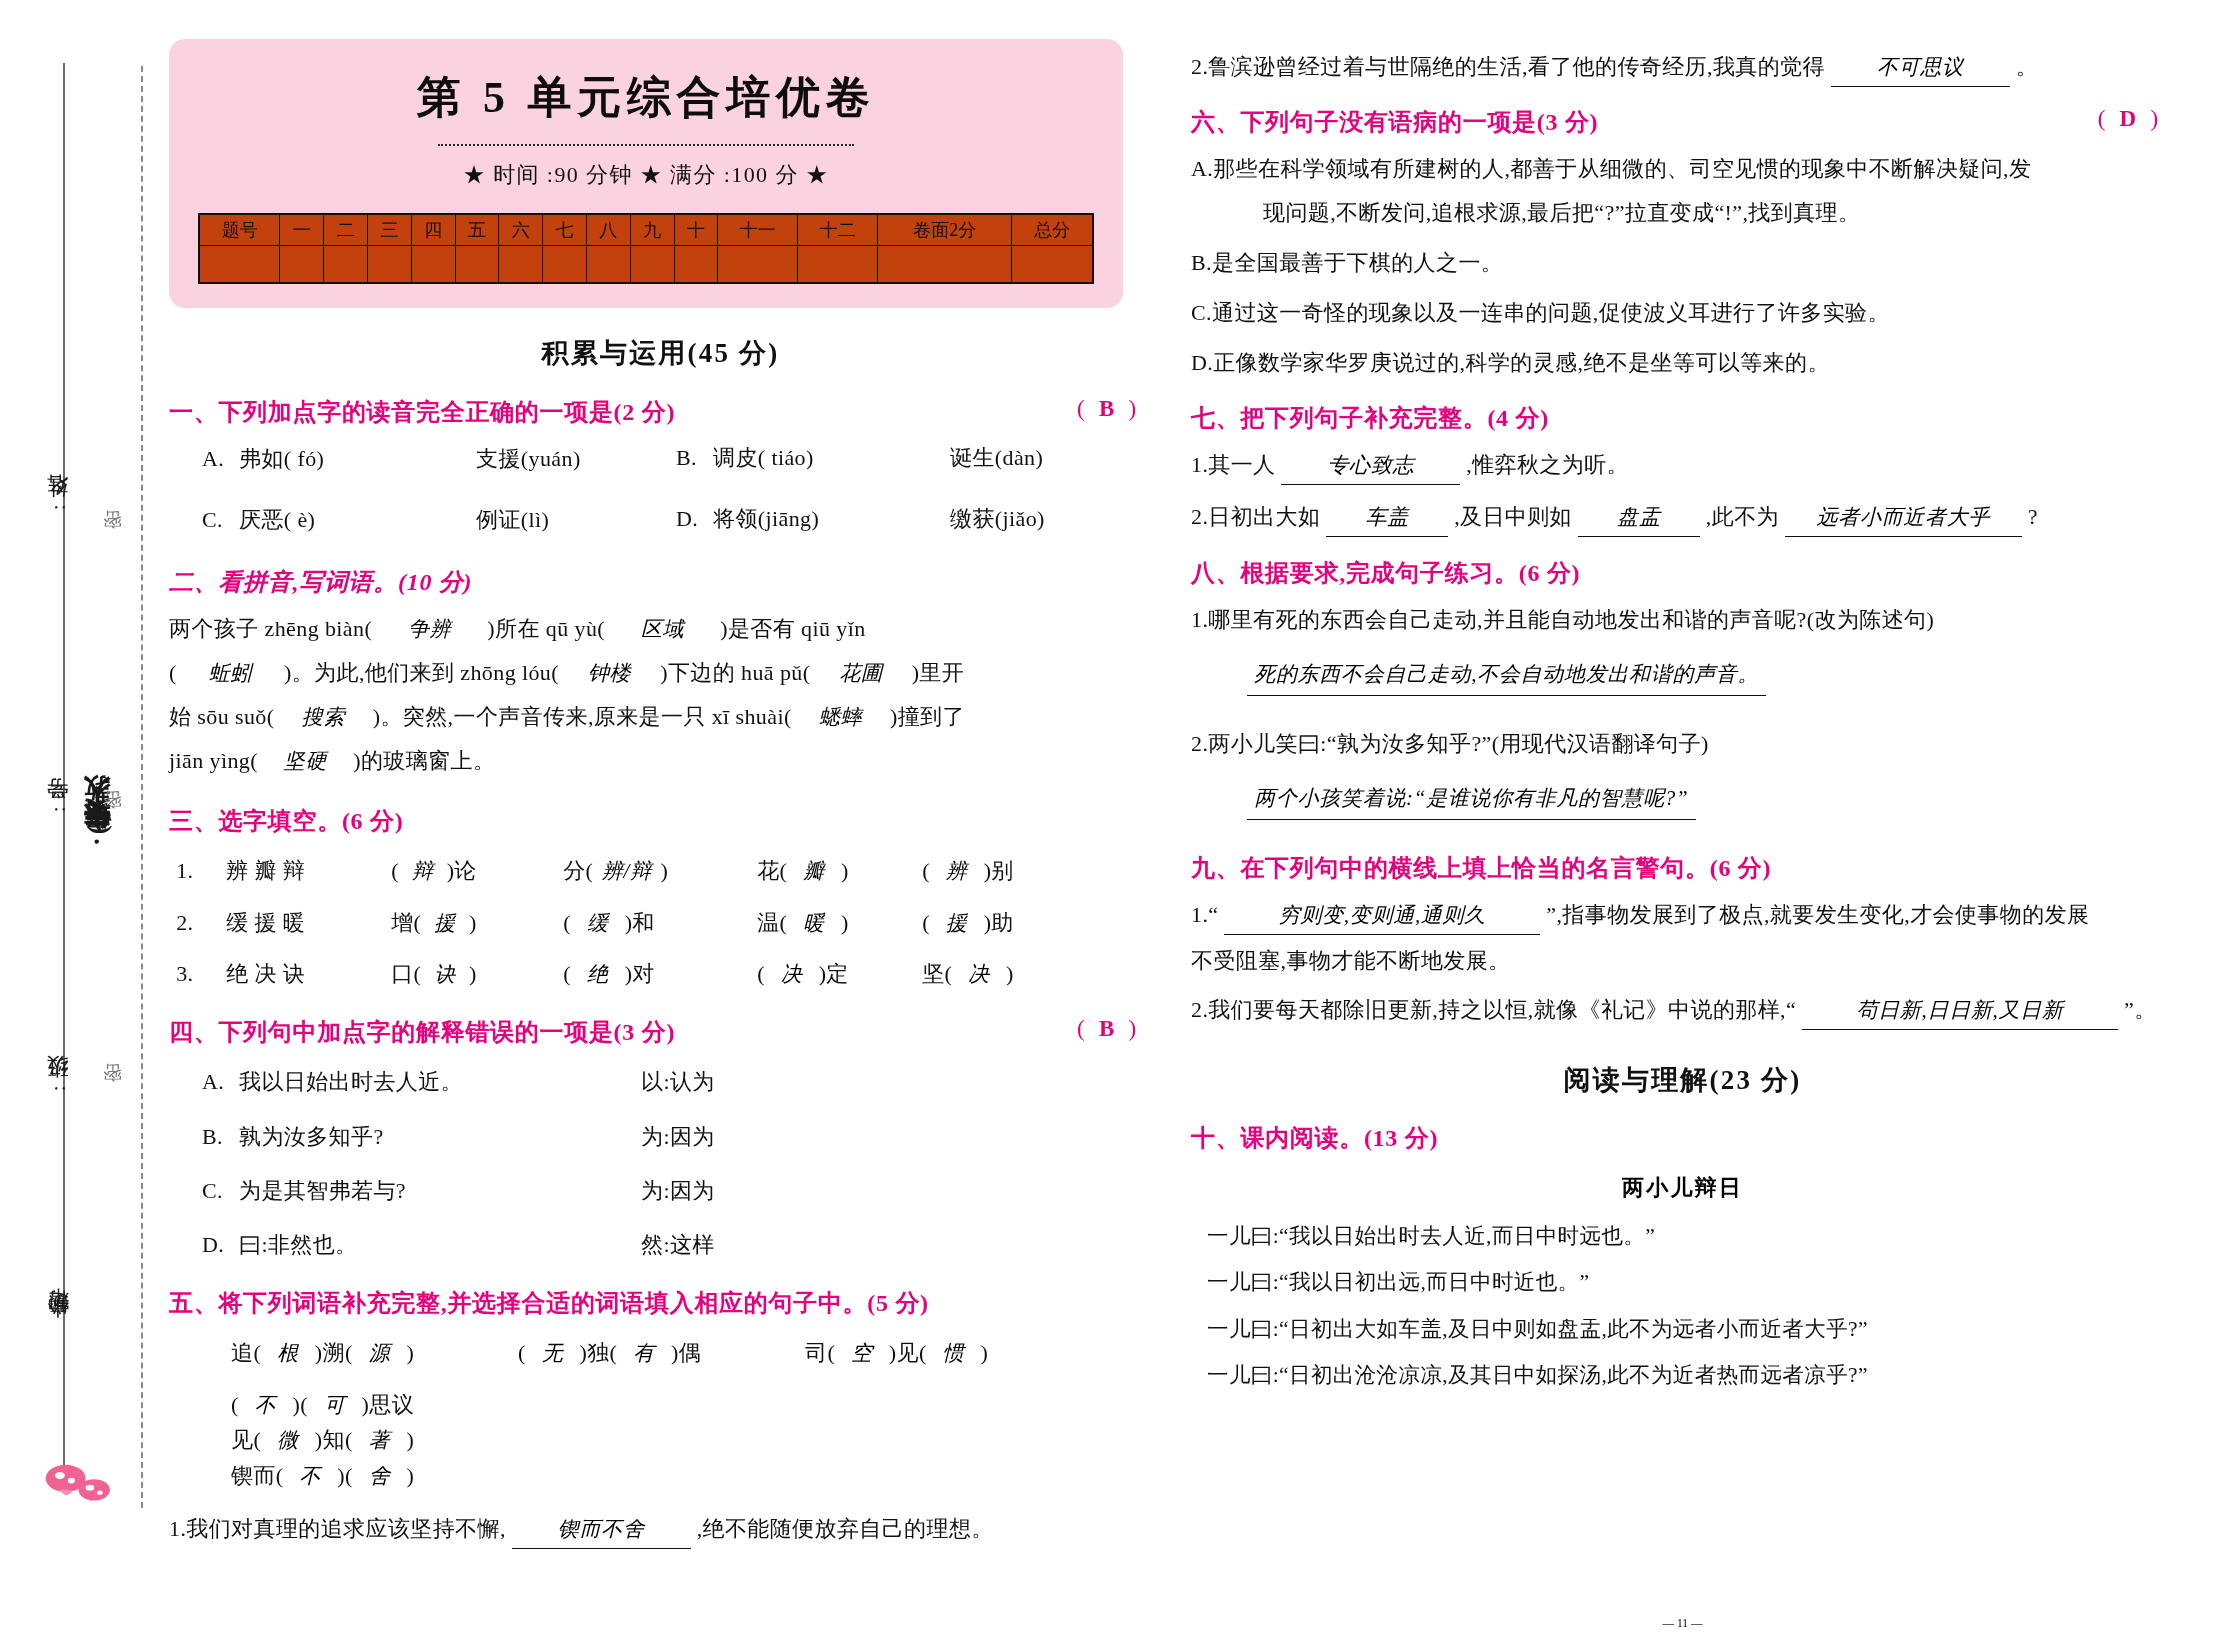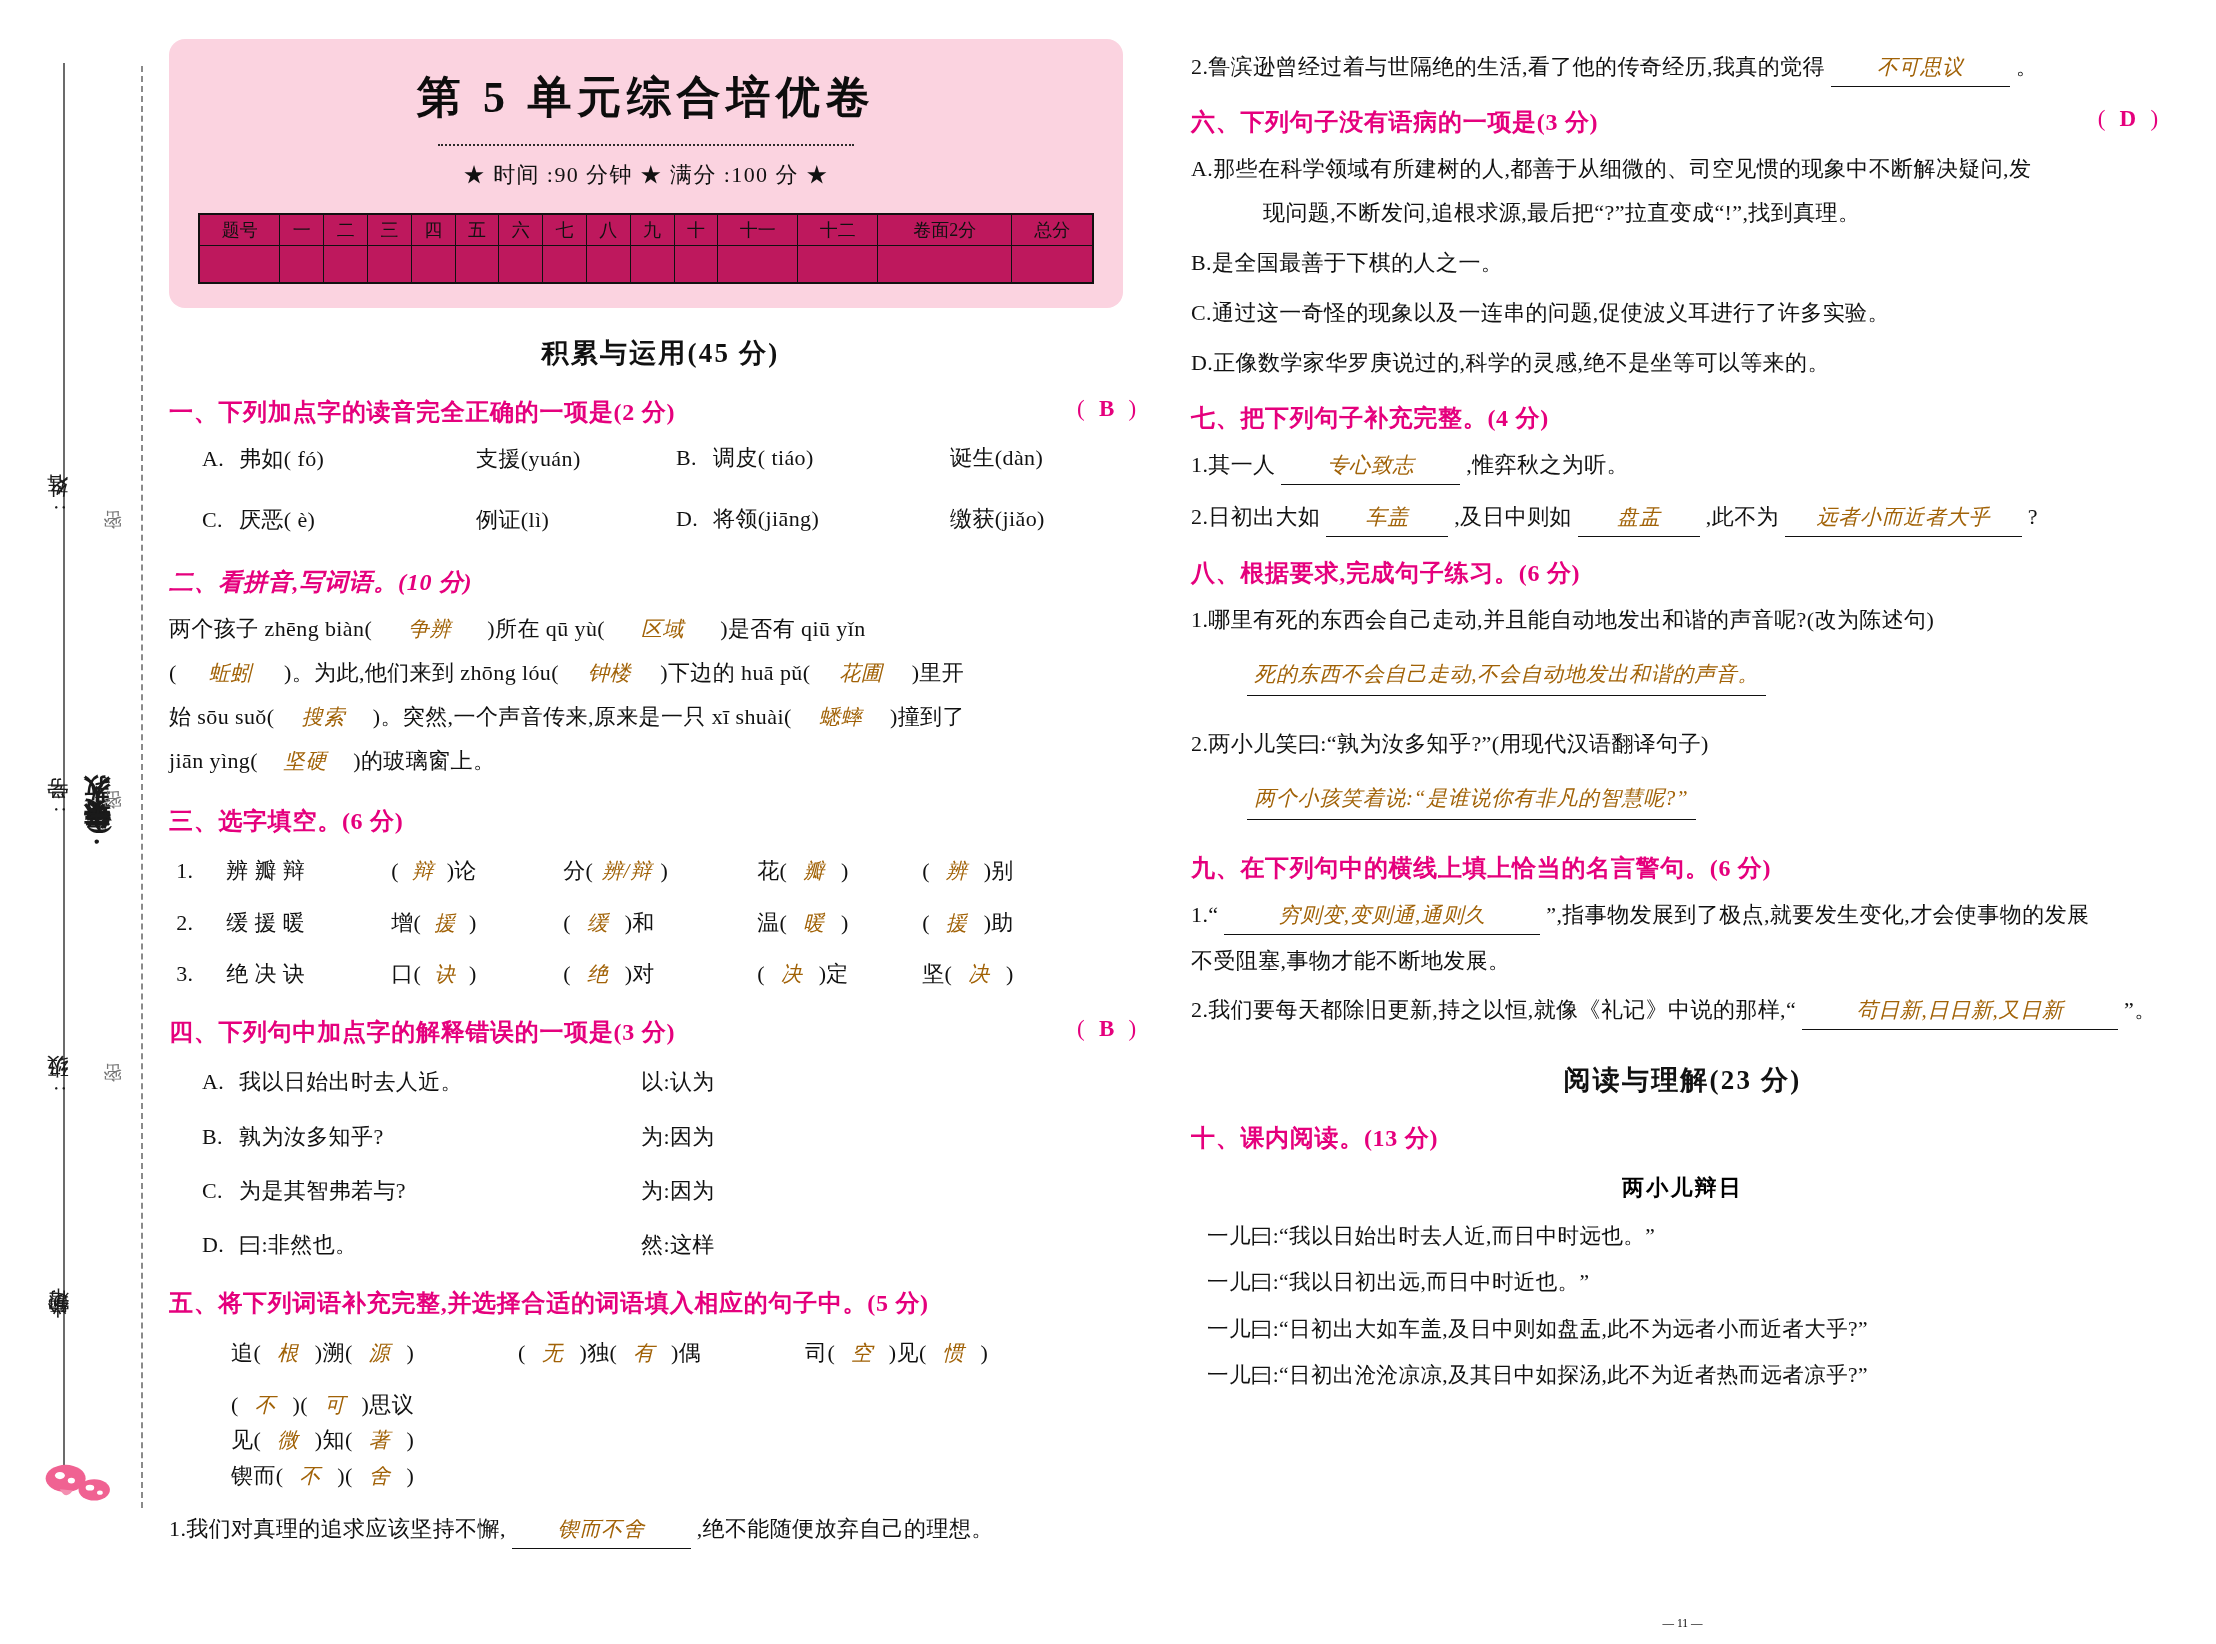--- a/index.html
+++ b/index.html
@@ -81,21 +81,21 @@
     width: 416px; margin: 17px auto 14.3px auto;
     border-top: 2.2px dotted #2a2a2a;
   }
   .meta-line {
     text-align: center; font-size: 22px; color: #111;
     letter-spacing: 1.4px; margin-bottom: 23px;
   }
   .score-table {
     border-collapse: collapse;
     width: 100%;
-    background: #be185d;
+    background: #c2410c;
     border: 2.2px solid #111;
   }
   .score-table td {
     border: 1.1px solid #111;
     height: 32px;
     text-align: center;
     font-size: 18px;
     color: #111;
     padding: 2.2px 1.4px;
   }
@@ -137,21 +137,21 @@
   .opt { margin: 7.2px 0 7.2px 33px; display: flex; }
   .opt .lbl { width: 37px; flex: 0 0 37px; }
   .opt .c1 { width: 237px; flex: 0 0 237px; }
   .opt .c2 { }
   .indent { margin-left: 33px; }
   .indent2 { margin-left: 66px; }
   .para { margin: 8.6px 0; }
 
   
   .ans {
-    color: #a16207;
+    color: #000000;
     font-family: "Liberation Serif","DejaVu Serif",serif;
     font-style: italic;
     font-size: 21px;
     letter-spacing: 0.7px;
   }
   .blankline {
     display: inline-block;
     border-bottom: 1.4px solid #111;
     text-align: center;
     vertical-align: baseline;

